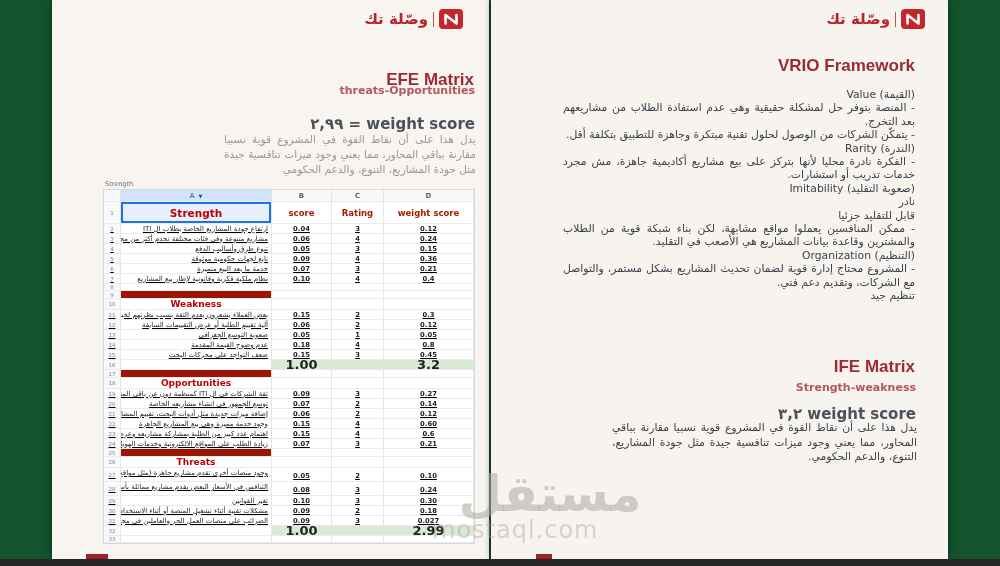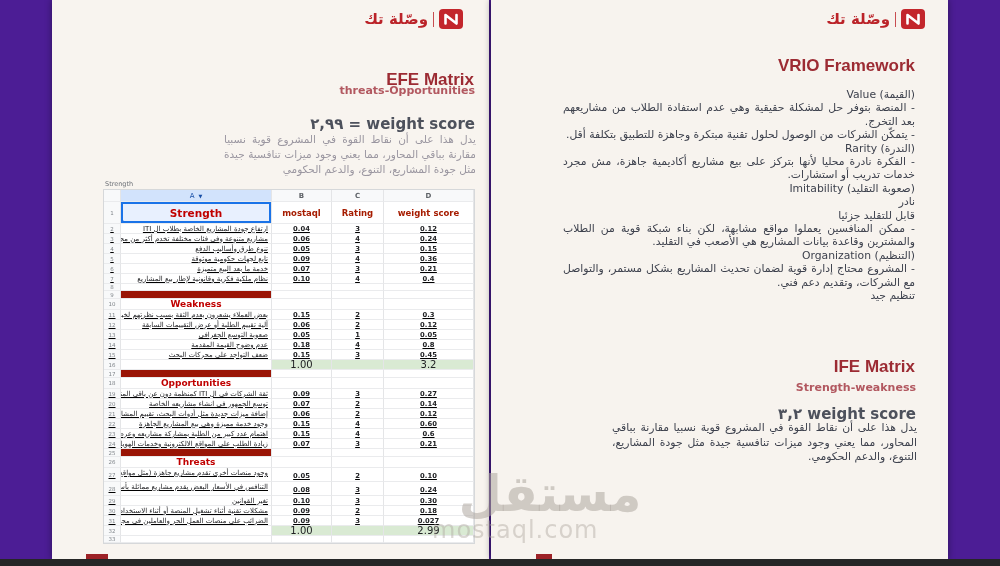--- a/index.html
+++ b/index.html
@@ -3,21 +3,21 @@
 <meta charset="utf-8">
 <style>
   :root{
     --brand-red:#bb2329; --title-maroon:#9c2b33; --subtitle-rose:#b25860;
     --bar-maroon:#9a1506; --section-red:#c00000; --header-red:#a61c00;
     --total-green:#d9ead3; --selection-blue:#1a73e8; --body-dark:#3d414d;
     --body-light:#9a96a0; --score-gray:#4d515c;
   }
   *{margin:0;padding:0;box-sizing:border-box;}
   body{font-family:"DejaVu Sans","Liberation Sans",sans-serif;background:#58595c;}
-  .stage{position:relative;width:1000px;height:566px;overflow:hidden;background:#4c1d95;}
+  .stage{position:relative;width:1000px;height:566px;overflow:hidden;background:#14532d;}
   .page{position:absolute;top:0;height:559px;background:#f8f4ef;box-shadow:0 0 7px rgba(0,0,0,.4);}
   .page-left{left:52px;width:437px;}
   .page-right{left:491px;width:457px;background:#f7f3ee;}
   
   .logo{position:absolute;display:flex;align-items:center;gap:5px;direction:ltr;}
   .logo-text{color:var(--brand-red);font-weight:bold;font-size:15px;letter-spacing:.2px;}
   .logo-sep{width:1px;height:15px;background:var(--brand-red);opacity:.8;}
   .logo-icon svg{display:block;}
   .pl-logo{top:9px;right:26px;}
   .pr-logo{top:9px;right:23px;}
@@ -69,21 +69,21 @@
   .srow.data{height:10px;text-decoration:underline;}
   .srow.tall{height:14px;}
   .srow.tall .cell.a{align-items:flex-start;padding-top:1px;}
   .srow.tall .cell.b,.srow.tall .cell.c,.srow.tall .cell.d{align-items:flex-end;padding-bottom:1px;}
   .srow.bar{height:8px;}
   .srow.bar .cell.a{background:var(--bar-maroon);}
   .srow.section{height:11px;}
   .srow.section .cell.a{justify-content:center;color:var(--section-red);font-weight:bold;font-size:9px;}
   .srow.total{height:10px;}
   .srow.total .cell.b,.srow.total .cell.c,.srow.total .cell.d{
-      background:var(--total-green);font-size:10px;font-weight:normal;}
+      background:var(--total-green);font-size:13px;font-weight:bold;}
   .srow.empty{height:7px;}
   
   .watermark{position:absolute;left:420px;top:466px;width:260px;pointer-events:none;z-index:9;}
   .wm-ar{font-size:50px;font-weight:bold;color:rgba(175,168,160,.55);text-align:center;line-height:56px;}
   .wm-en{font-size:24px;color:rgba(175,168,160,.45);letter-spacing:1px;padding-left:12px;margin-top:-6px;}
   
   .bottom-bar{position:absolute;left:0;top:559px;width:1000px;height:7px;background:#262626;z-index:10;}
   .tick{position:absolute;top:554px;height:5px;background:#9d2227;z-index:8;}
   .tick1{left:86px;width:22px;}
   .tick2{left:536px;width:16px;}
@@ -123,21 +123,21 @@
       </div>
       <div id="sheet-rows">
           <div class="srow header">
             <div class="cell num">
               <span>1</span>
             </div>
             <div class="cell a">
               <span>Strength</span>
             </div>
             <div class="cell b">
-              <span>mostaql</span>
+              <span>score</span>
             </div>
             <div class="cell c">
               <span>Rating</span>
             </div>
             <div class="cell d">
               <span>weight score</span>
             </div>
           </div>
           <div class="srow data">
             <div class="cell num">

